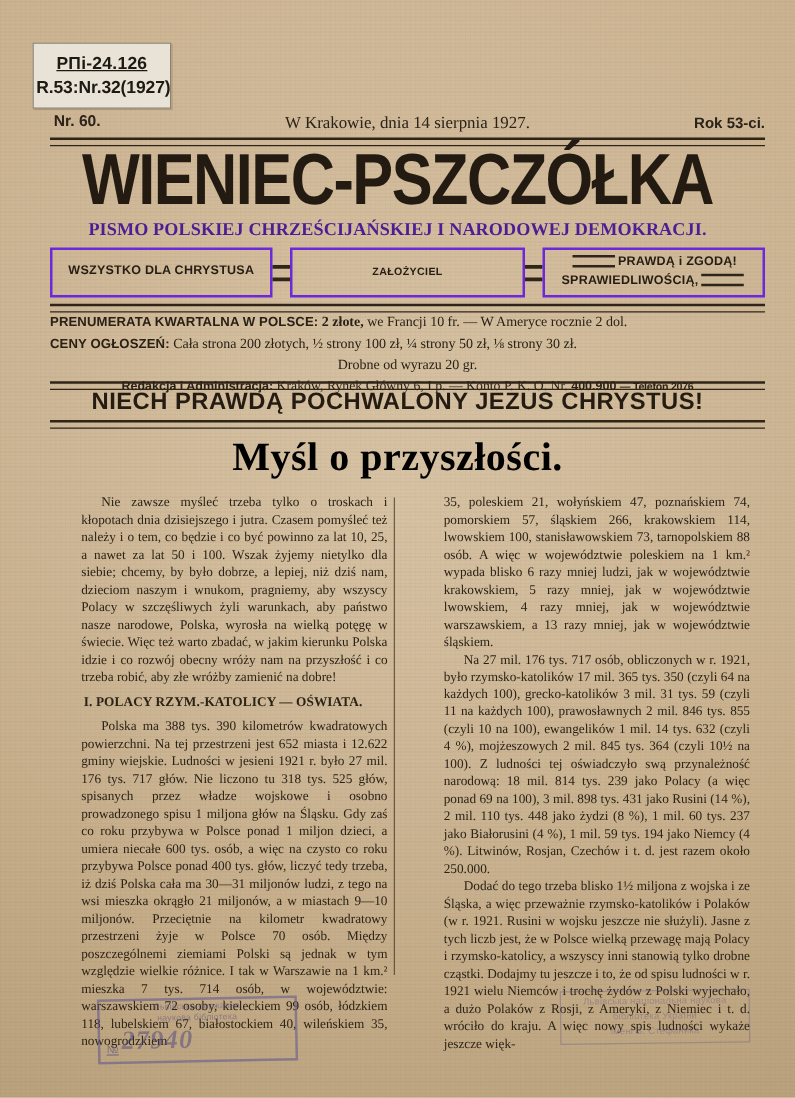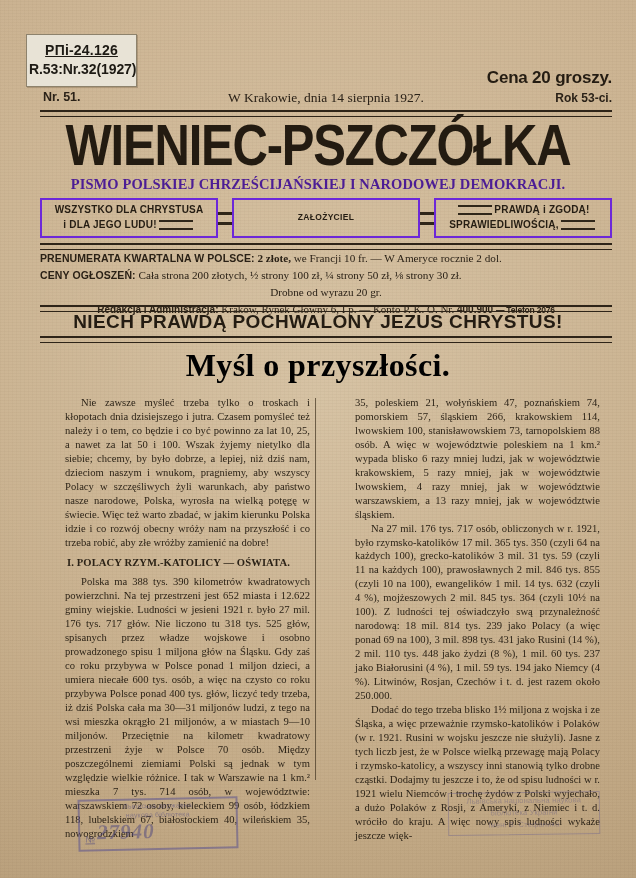--- a/index.html
+++ b/index.html
@@ -332,37 +332,35 @@
 
 <div class="page"></div>
 
 <div class="content">
 
   <div class="call-label">
     <div class="l1">РПi-24.126</div>
     <div class="l2">R.53:Nr.32(1927)</div>
   </div>
 
-  <div class="price">Cena 20 groszy.</div>
 
   <div class="headline-row">
-    <span class="hr-no">Nr. 51.</span>
+    <span class="hr-no">Nr. 60.</span>
     <span class="hr-place">W Krakowie, dnia 14 sierpnia 1927.</span>
     <span class="hr-year">Rok 53-ci.</span>
   </div>
 
   <div class="rule-double rule-top"></div>
 
   <div class="masthead">WIENIEC-PSZCZÓŁKA</div>
   <div class="subtitle">PISMO POLSKIEJ CHRZEŚCIJAŃSKIEJ I NARODOWEJ DEMOKRACJI.</div>
 
   <div class="mottos">
     <div class="motto m1">
       <div class="big">WSZYSTKO DLA CHRYSTUSA</div>
-      <div class="big"><span>i DLA JEGO LUDU!</span><span class="deco-lines"></span></div>
     </div>
     <div class="joint">
         <i></i>
       </div>
     <div class="motto m2">
       <div class="small">ZAŁOŻYCIEL</div>
     </div>
     <div class="joint">
         <i></i>
       </div>

